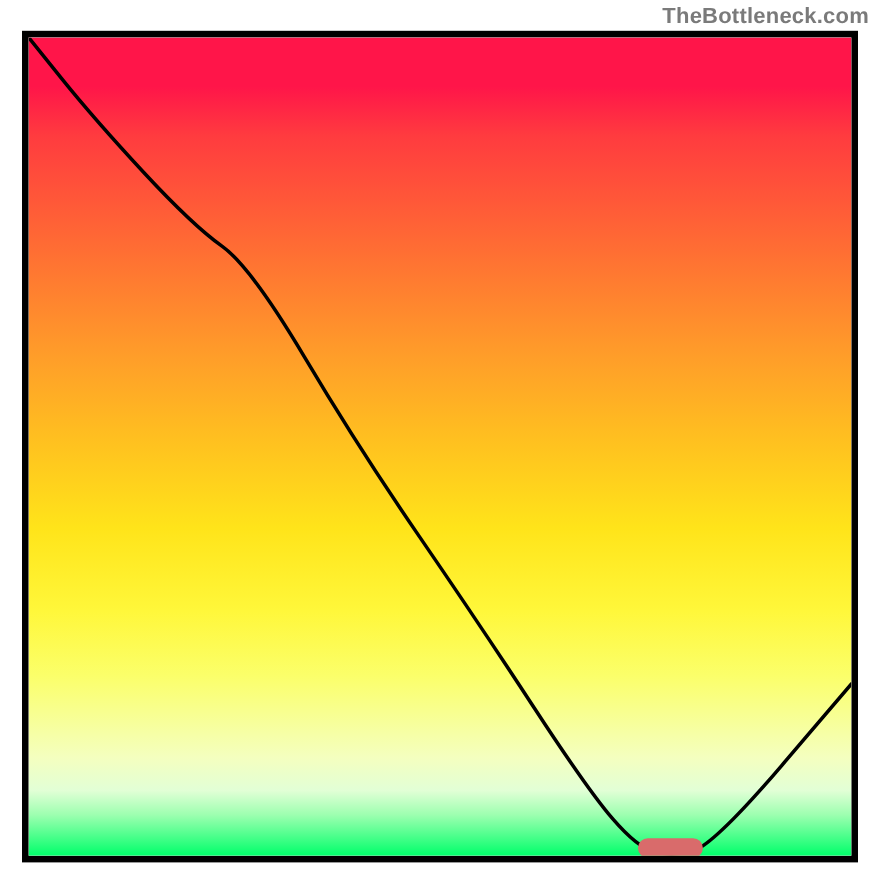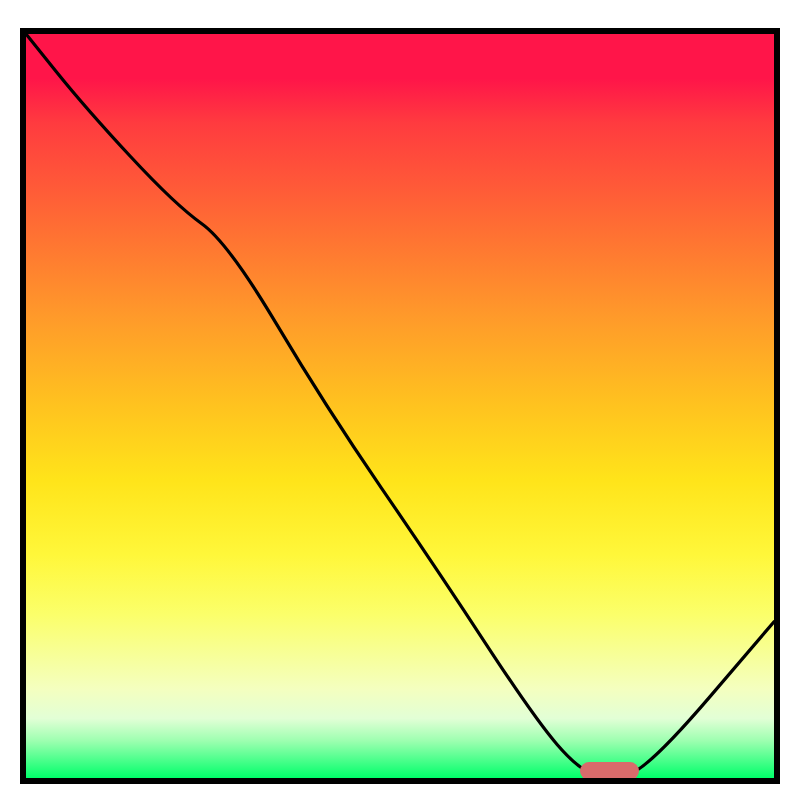--- a/index.html
+++ b/index.html
@@ -63,20 +63,21 @@
   .marker {
     position: absolute;
     background: #d96b6b;
     border-radius: 10px;
   }
 </style>
 </head>
 <body>
 
 <div class="container">
+  <div class="watermark">TheBottleneck.com</div>
 
   <div class="plot-frame">
     <div class="gradient-bg"></div>
 
     <svg class="curve" viewBox="0 0 748 744" preserveAspectRatio="none">
       <path id="curve-path" d="M 0,0 Q 0,0 29.92,37.19999999999999 Q 59.84,74.39999999999998 104.72,122.75999999999999 Q 149.6,171.12 175.78,189.72000000000003 Q 201.96,208.32000000000005 250.57999999999998,290.16 Q 299.2,372 355.3,453.84 Q 411.40000000000003,535.68 460.02000000000004,610.0799999999999 Q 508.64000000000004,684.48 531.08,710.52 Q 553.52,736.56 568.48,740.28 Q 583.44,744 602.14,740.28 Q 620.8399999999999,736.56 684.42,662.16 T 748,587.76" fill="none" stroke="#000" stroke-width="3.2" stroke-linecap="round" stroke-linejoin="round"></path>
     </svg>
 
     <div class="marker" id="marker" style="left: 553.52px; width: 59.84px; top: 727.56px; height: 18px; background: rgb(217, 107, 107);"></div>
   </div>

